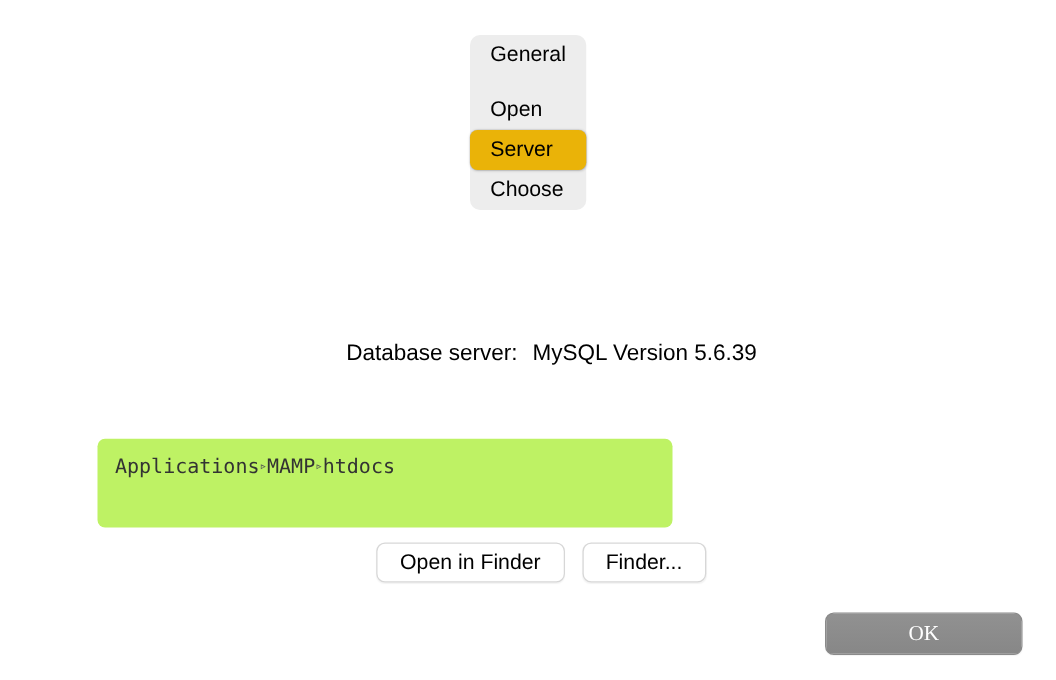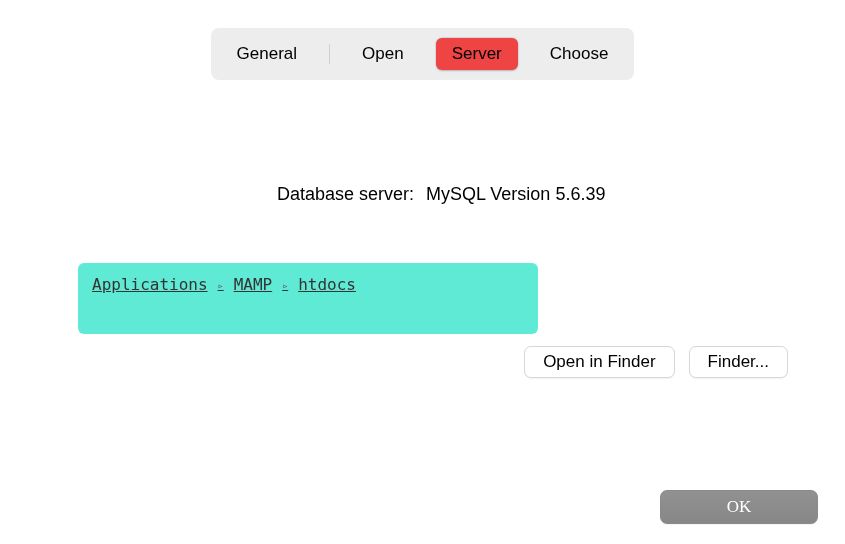--- a/index.html
+++ b/index.html
@@ -18,34 +18,35 @@
     }
     .tabs-container {
       display: flex;
       justify-content: center;
       padding-top: 28px;
     }
     .tabs {
       display: inline-flex;
       background: #ededed;
       border-radius: 8px;
-      padding: 10px;
-      gap: 16px;
+      padding: 0;
+      gap: 0;
+      flex-direction: column;
     }
     .tab {
       padding: 6px 16px;
       font-size: 17px;
       color: #000;
       border-radius: 6px;
       cursor: pointer;
       background: transparent;
       border: none;
     }
     .tab.active {
-      background: #ef4444;
+      background: #eab308;
       box-shadow: 0 0.5px 2px rgba(0,0,0,0.2), 0 0 0 0.5px rgba(0,0,0,0.08);
     }
     .tab-divider {
       width: 1px;
       background: #d0d0d0;
       margin: 6px 0;
     }
     .content {
       padding: 0 30px;
       margin-left: 48px;
@@ -67,40 +68,38 @@
       padding-right: 12px;
       padding-top: 4px;
     }
     .value {
       font-size: 18px;
       padding-top: 4px;
     }
     .path-box {
       flex: 1;
       max-width: 460px;
-      background: #5eead4;
+      background: #bef264;
       border-radius: 6px;
       padding: 12px 14px 40px 14px;
       display: flex;
       align-items: center;
-      gap: 10px;
       font-family: "SF Mono", ui-monospace, Menlo, Monaco, monospace;
       font-size: 16px;
       color: #333;
-      text-decoration: underline;
     }
     .path-sep {
       font-size: 10px;
       color: #555;
       position: relative;
       top: 1px;
     }
     .path-actions {
       display: flex;
-      justify-content: flex-end;
+      justify-content: center;
       gap: 14px;
       margin-top: 12px;
       padding-right: 27px;
     }
     .btn {
       background: #fff;
       border: 1px solid #d7d7d7;
       border-radius: 7px;
       padding: 5px 18px;
       font-size: 17px;

